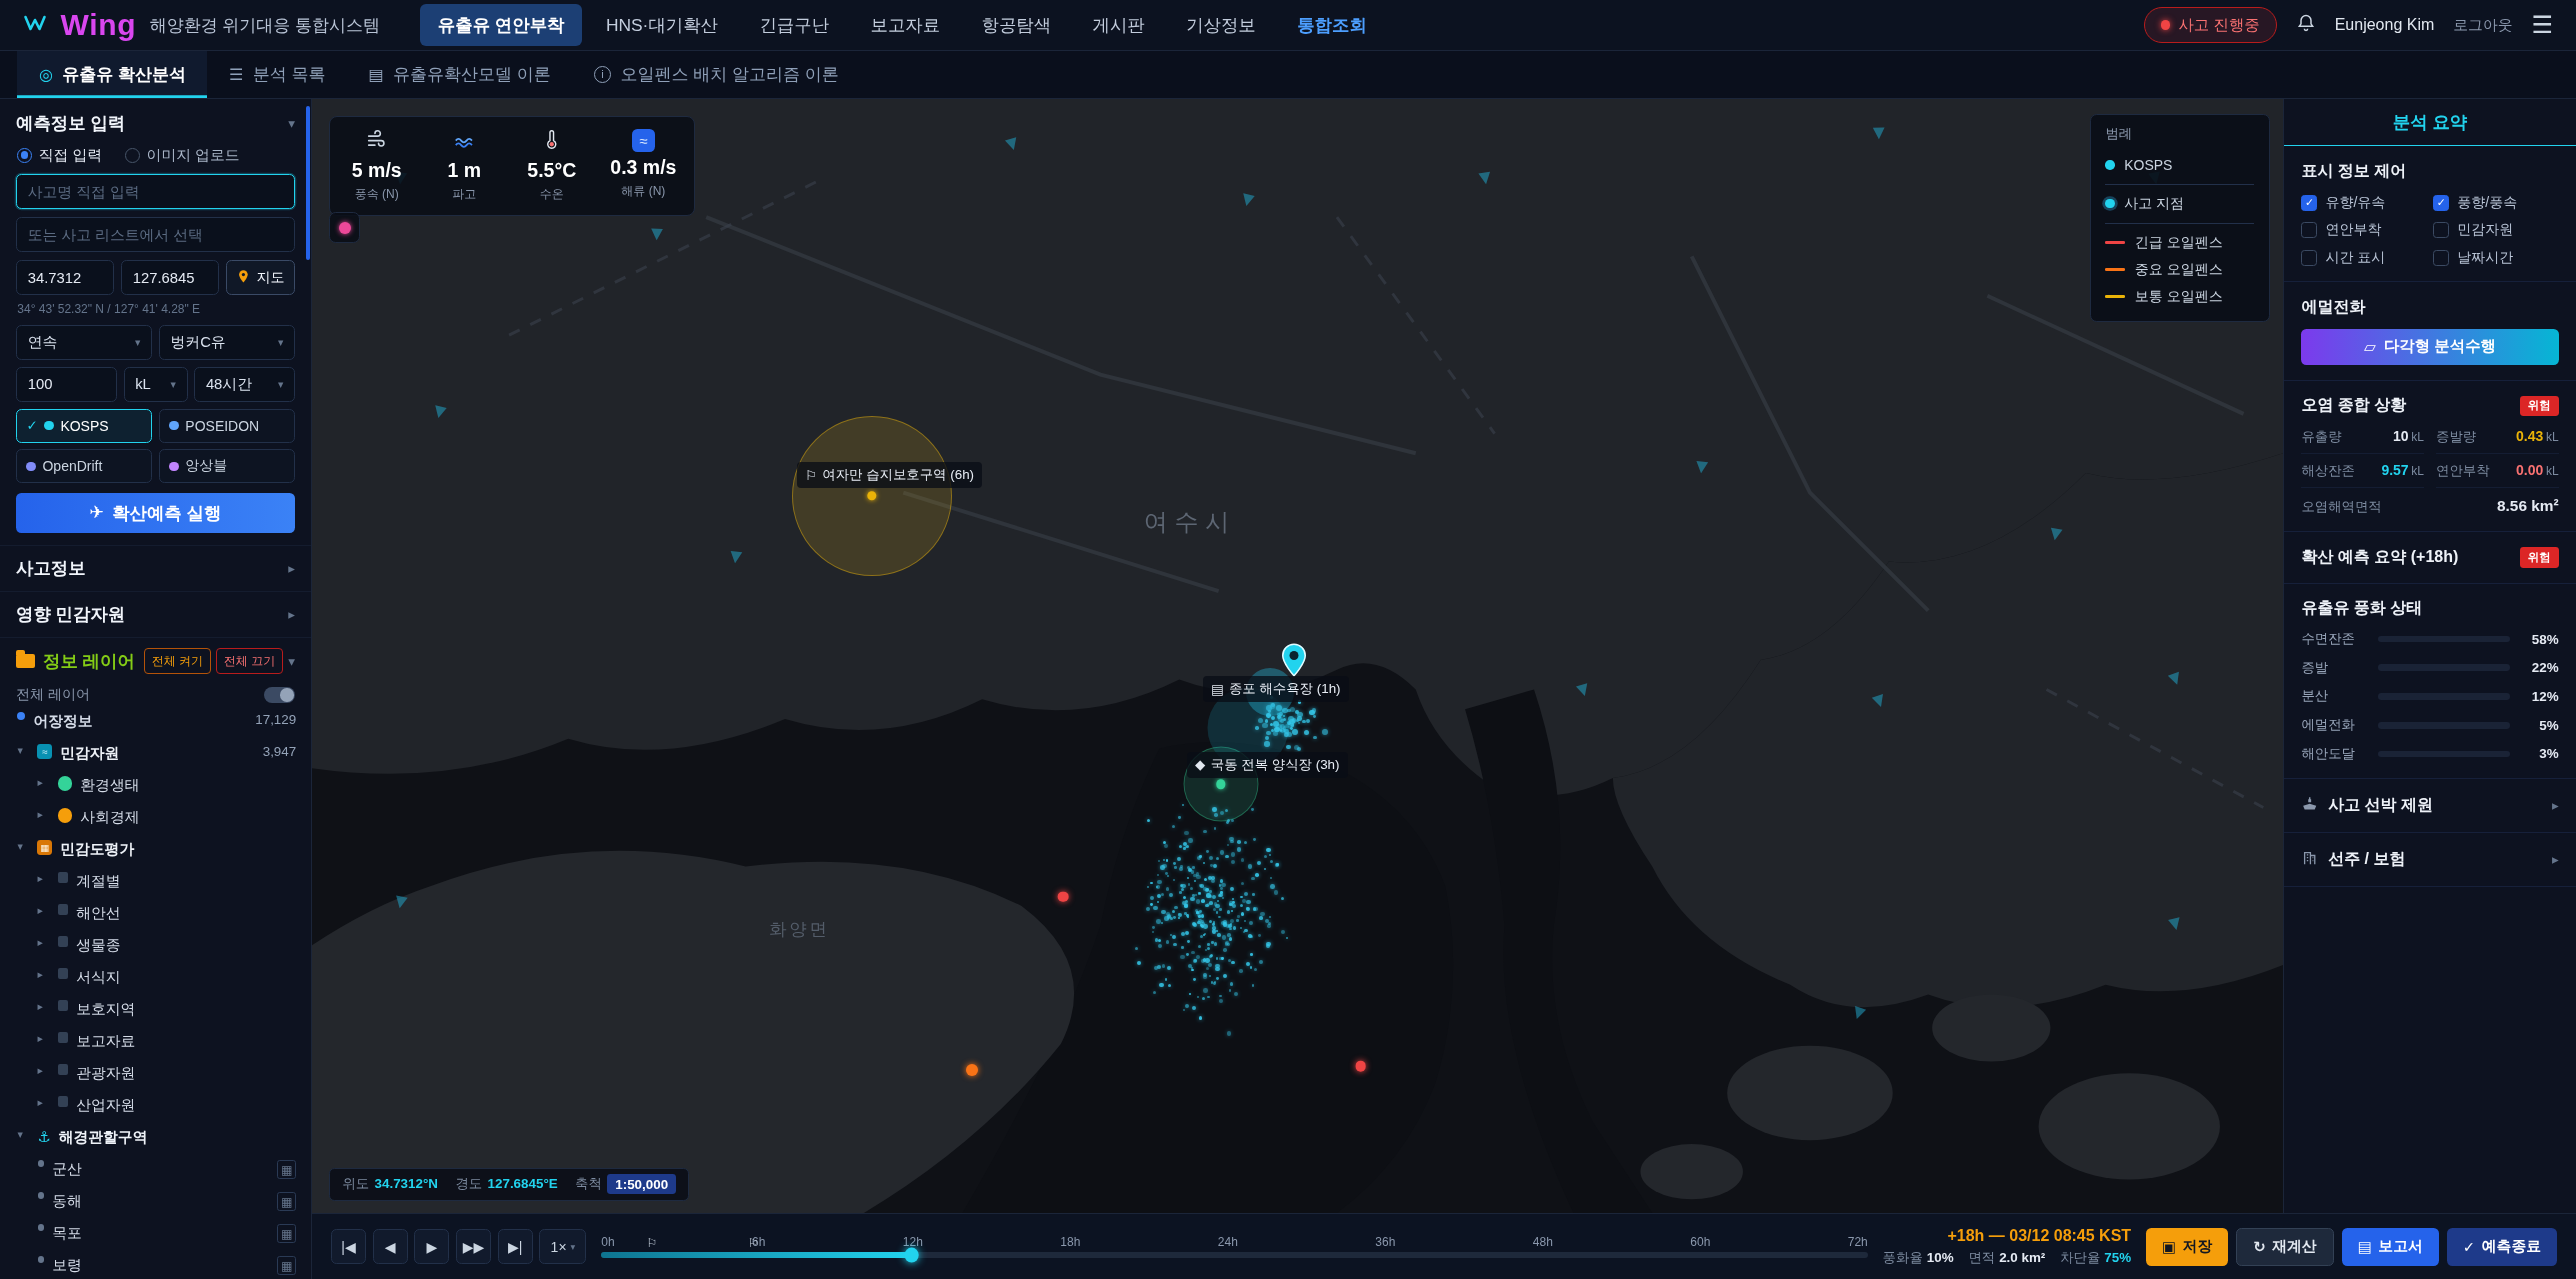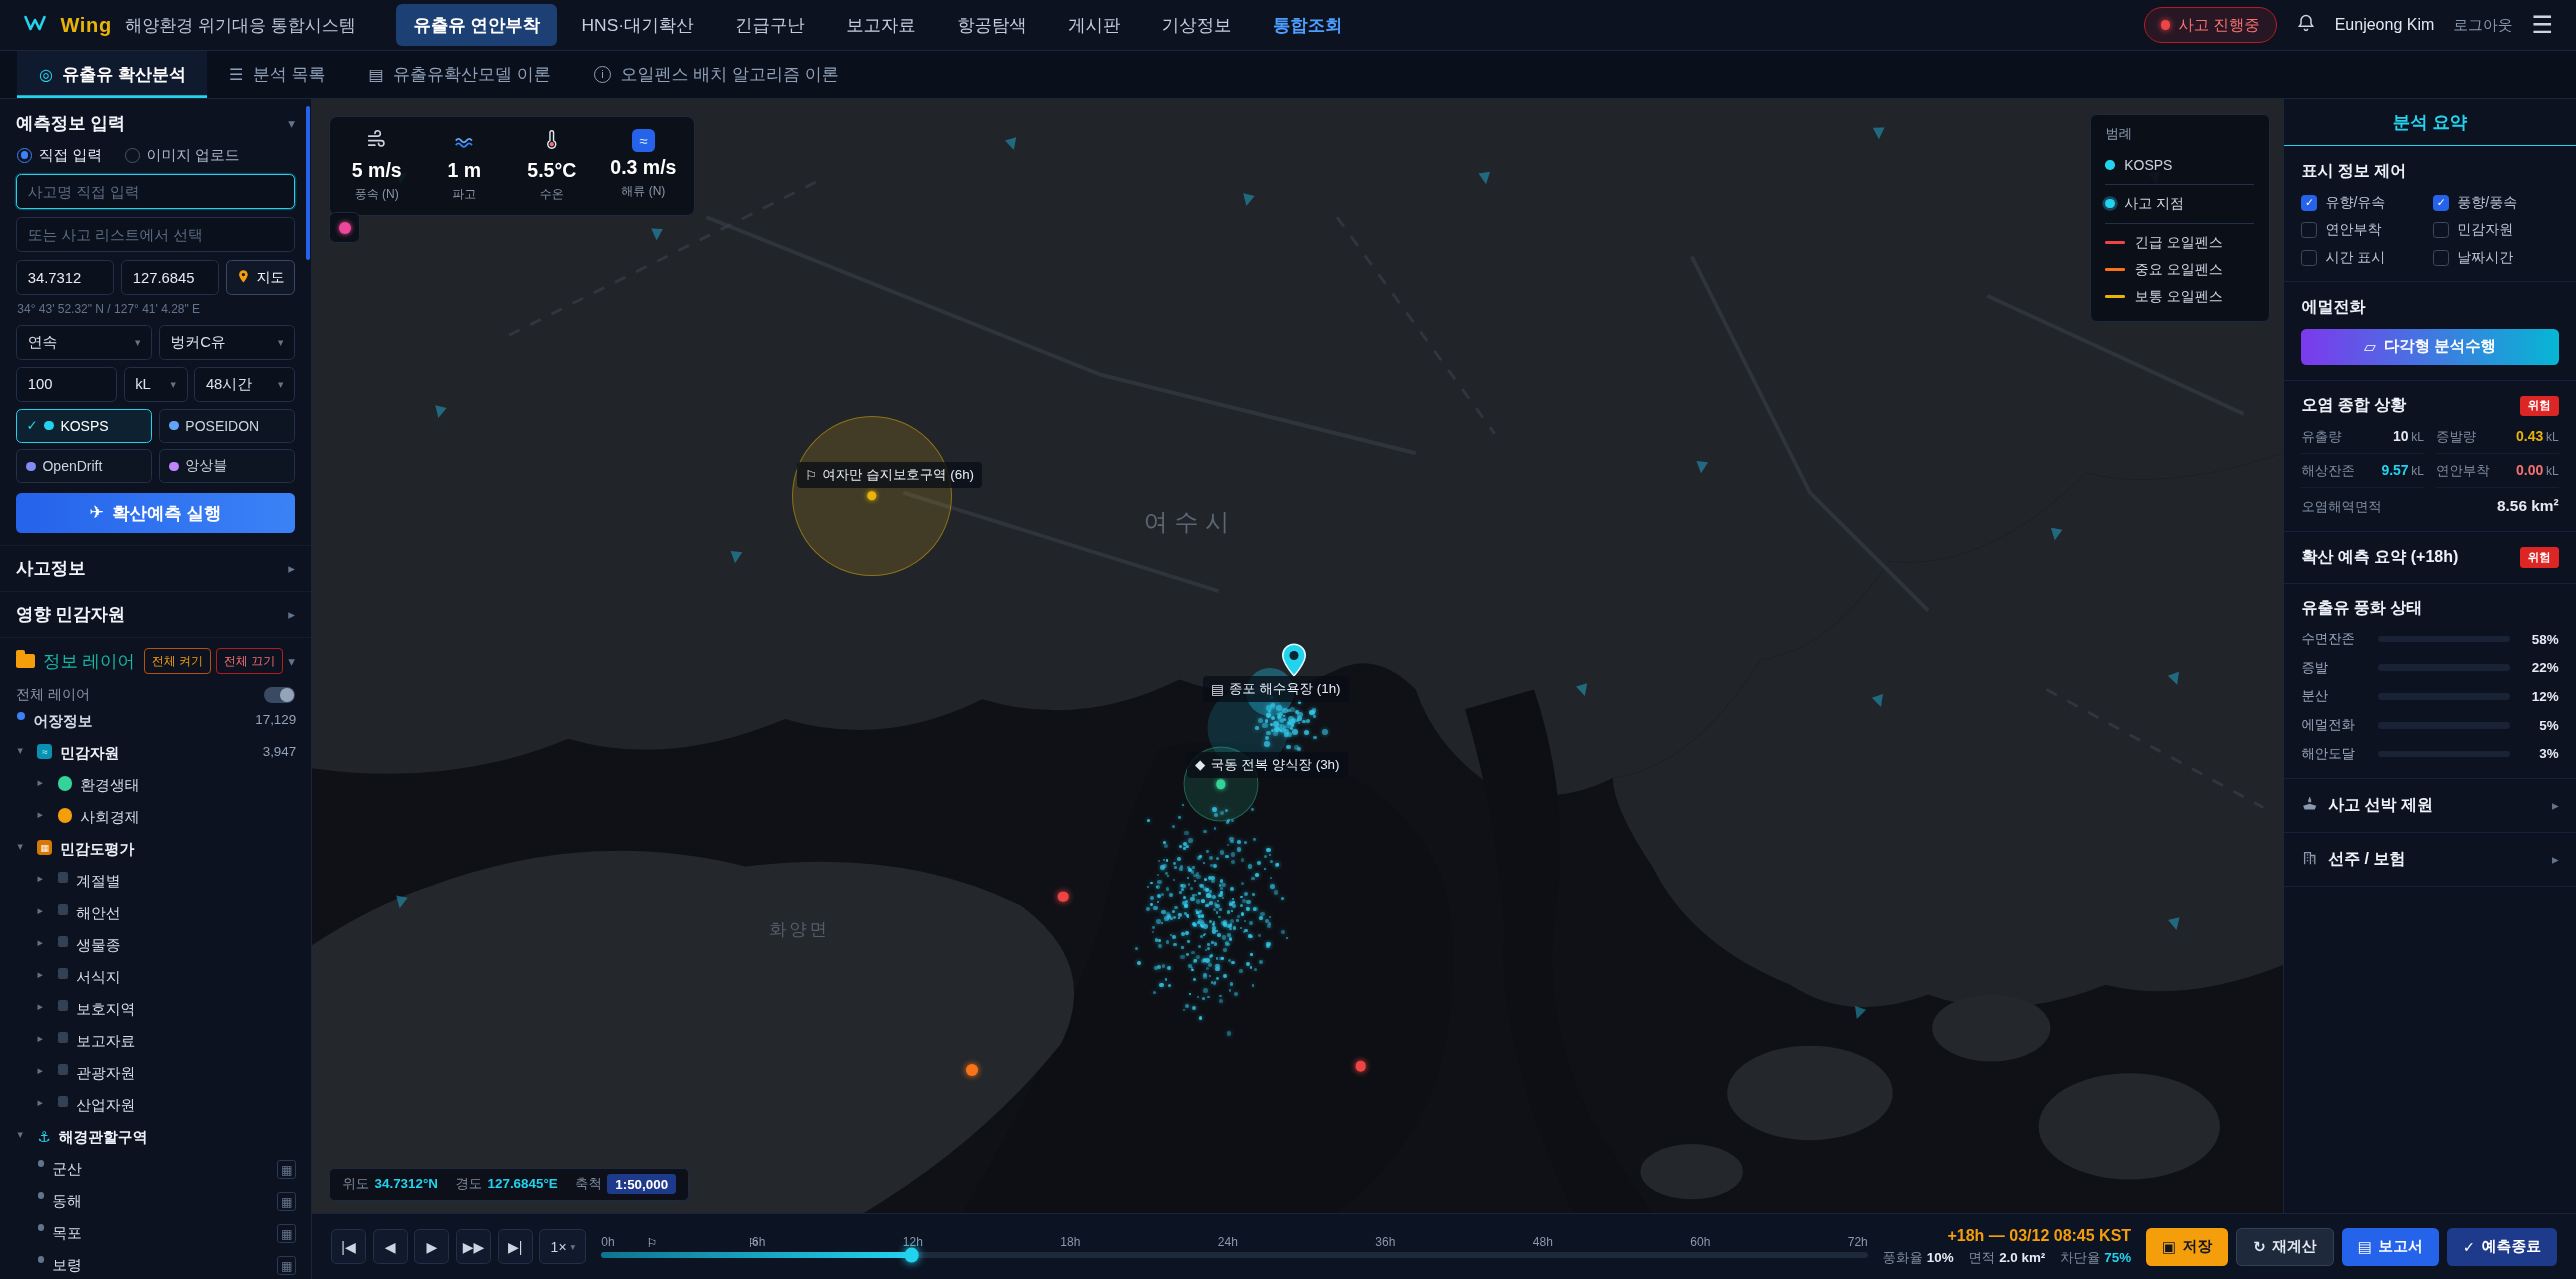--- a/index.html
+++ b/index.html
@@ -3,21 +3,21 @@
 <meta charset="utf-8">
 <style>
   *{margin:0;padding:0;box-sizing:border-box;}
   html,body{width:2576px;height:1279px;overflow:hidden;background:#0a0e18;color:#e5eaf3;
     font-family:"Liberation Sans","DejaVu Sans",sans-serif;font-size:16px;}
   .app{display:flex;flex-direction:column;width:100%;height:100%;}
 
   
   .navbar{height:51px;background:#0c1220;border-bottom:0.7px solid #1b2539;display:flex;align-items:center;justify-content:space-between;padding:0 23px;flex:0 0 auto;}
   .nav-left{display:flex;align-items:center;gap:13.4px;}
-  .logo-text{font-size:20px;font-weight:bold;color:#eab308;letter-spacing:0.7px;}
+  .logo-text{font-size:30px;font-weight:bold;color:#d946ef;letter-spacing:0.7px;}
   .sys-title{font-size:17px;color:#b9c4d6;margin-right:27px;}
   .nav-items{display:flex;gap:6.7px;align-items:center;}
   .nav-item{font-size:17.4px;color:#c3cddd;padding:9.4px 17.4px;border-radius:6px;cursor:pointer;white-space:nowrap;}
   .nav-item.active{background:#1c3f74;color:#fff;font-weight:bold;}
   .nav-item.accent{color:#4d9fff;font-weight:bold;}
   .nav-right{display:flex;align-items:center;gap:19px;}
   .alert-badge{display:flex;align-items:center;gap:8px;background:rgba(239,68,68,.12);border:0.7px solid #b91c1c;border-radius:670px;padding:6.7px 16px;color:#f87171;font-size:15.4px;}
   .adot{width:9.4px;height:9.4px;border-radius:50%;background:#ef4444;box-shadow:0 0 6.7px #ef4444;}
   .user{font-size:16px;color:#e2e8f0;}
   .logout{font-size:14.8px;color:#8b98ad;cursor:pointer;}
@@ -63,21 +63,21 @@
   .chip{height:34px;border:0.7px solid #223049;background:#0d1422;border-radius:5.4px;display:flex;align-items:center;gap:6.7px;padding:0 9.4px;font-size:14px;color:#cbd5e1;cursor:pointer;}
   .chip.sel{border-color:#22d3ee;background:rgba(34,211,238,.08);color:#fff;}
   .chk{color:#22d3ee;font-size:13.4px;}
   .mdot{width:9.4px;height:9.4px;border-radius:50%;}
   .m0{background:#22d3ee;} .m1{background:#60a5fa;} .m2{background:#818cf8;} .m3{background:#c084fc;}
   .runbtn{width:100%;height:40px;border:none;border-radius:5.4px;background:linear-gradient(90deg,#2563eb,#3b82f6);color:#fff;font-size:17.4px;font-weight:bold;cursor:pointer;display:flex;align-items:center;justify-content:center;gap:8px;font-family:inherit;}
   .collapse-row{height:46px;display:flex;align-items:center;padding:0 16px;border-bottom:0.7px solid #141c2e;font-size:17.4px;font-weight:bold;color:#f1f5fb;cursor:pointer;}
   .layers-head{display:flex;align-items:center;gap:8px;padding:10.7px 16px 6.7px;}
   .folder{width:19px;height:13.4px;background:#f59e0b;border-radius:2px;position:relative;flex:0 0 auto;}
   .folder::before{content:'';position:absolute;top:-4px;left:0;width:9.4px;height:4.7px;background:#f59e0b;border-radius:2px 2px 0 0;}
-  .layers-title{font-size:17.4px;font-weight:normal;color:#14b8a6;}
+  .layers-title{font-size:17.4px;font-weight:bold;color:#84cc16;}
   .minibtn{font-size:12px;padding:3.4px 6.7px;border-radius:4px;background:transparent;cursor:pointer;white-space:nowrap;}
   .minibtn.on{color:#f59e0b;border:0.7px solid #b45309;}
   .minibtn.off{color:#f87171;border:0.7px solid #b91c1c;}
   .all-layers{display:flex;align-items:center;padding:5.4px 16px 8px;color:#8b98ad;font-size:14px;}
   .toggle{margin-left:auto;width:31px;height:16px;border-radius:670px;background:#3b4a63;position:relative;cursor:pointer;}
   .toggle .knob{position:absolute;top:1.3px;right:1.3px;width:13.4px;height:13.4px;border-radius:50%;background:#94a3b8;}
   .tree{padding:0 9.4px 0 12px;}
   .trow{height:32px;display:flex;align-items:flex-start;gap:8px;font-size:14.8px;color:#d5dce8;cursor:pointer;padding:0 5.4px;}
   .trow.bold .tlabel{font-weight:bold;color:#eef2f8;}
   .tcaret{color:#64748b;font-size:10.7px;width:12px;flex:0 0 auto;}

